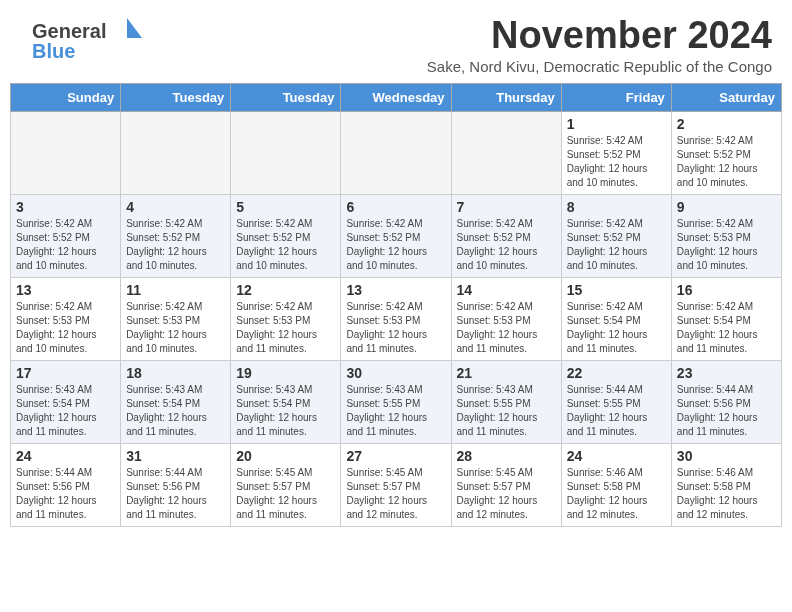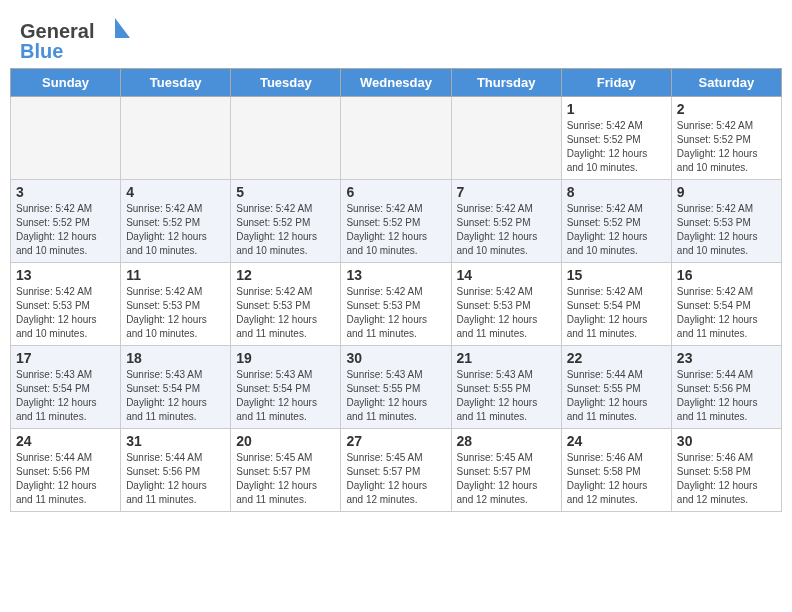--- a/index.html
+++ b/index.html
@@ -1,44 +1,48 @@
 <!DOCTYPE html>
 <html><head>
   <meta charset="utf-8">
   <style>
     * { box-sizing: border-box; margin: 0; padding: 0; }
     body { font-family: Arial, sans-serif; background: #fff; width: 792px; min-height: 612px; }
-    .header { display: flex; justify-content: space-between; align-items: flex-start; padding: 16px 20px 8px 20px; }
+    .header { display: flex; justify-content: space-between; align-items: flex-start; padding: 16px 20px 8px 32px; }
     .logo { display: flex; flex-direction: column; align-items: flex-start; }
     .logo-wrapper { display: flex; align-items: center; gap: 4px; }
     .title-section { text-align: right; }
     .month-title { font-size: 38px; font-weight: bold; color: #333; line-height: 1; }
     .subtitle { font-size: 15px; color: #555; margin-top: 4px; }
     .calendar { margin: 0 10px 10px 10px; border-collapse: collapse; width: calc(100% - 20px); }
-    .calendar th { background: #4a90d9; color: white; text-align: center; padding: 6px 6px; font-size: 13px; font-weight: bold; border: 1px solid #aaa; }
+    .calendar th { background: #4a90d9; color: white; text-align: right; padding: 6px 6px; font-size: 13px; font-weight: bold; border: 1px solid #aaa; }
     .calendar td { vertical-align: top; padding: 4px 5px; font-size: 10.5px; color: #333; border: 1px solid #ccc; width: 14.28%; min-height: 70px; }
     .calendar td.empty { background: #f5f5f5; }
     .calendar tr:nth-child(even) td:not(.empty) { background: #f0f4fa; }
     .calendar tr:nth-child(odd) td:not(.empty) { background: #fff; }
     .day-num { font-size: 14px; font-weight: bold; color: #333; display: block; margin-bottom: 2px; }
     .day-info { font-size: 10px; color: #444; line-height: 1.4; }
   </style>
 </head>
 <body>
 
 <div class="header">
   <div class="logo">
     <div class="logo-wrapper">
         <svg width="110" height="44" viewBox="0 0 110 44">
           <text x="0" y="22" font-size="20" font-weight="bold" fill="#444" font-family="Arial">General</text>
           <text x="0" y="42" font-size="20" font-weight="bold" fill="#4a90d9" font-family="Arial">Blue</text>
           <polygon points="95,2 110,22 95,22" fill="#4a90d9"></polygon>
         </svg>
       </div>
   </div>
+  <div class="title-section">
+    <div class="month-title">November 2024</div>
+    <div class="subtitle">Sake, Nord Kivu, Democratic Republic of the Congo</div>
+  </div>
 </div>
 
 <table class="calendar">
   <thead>
     <tr>
     <th>Sunday</th>
         <th>Tuesday</th>
         <th>Tuesday</th>
         <th>Wednesday</th>
         <th>Thursday</th>

